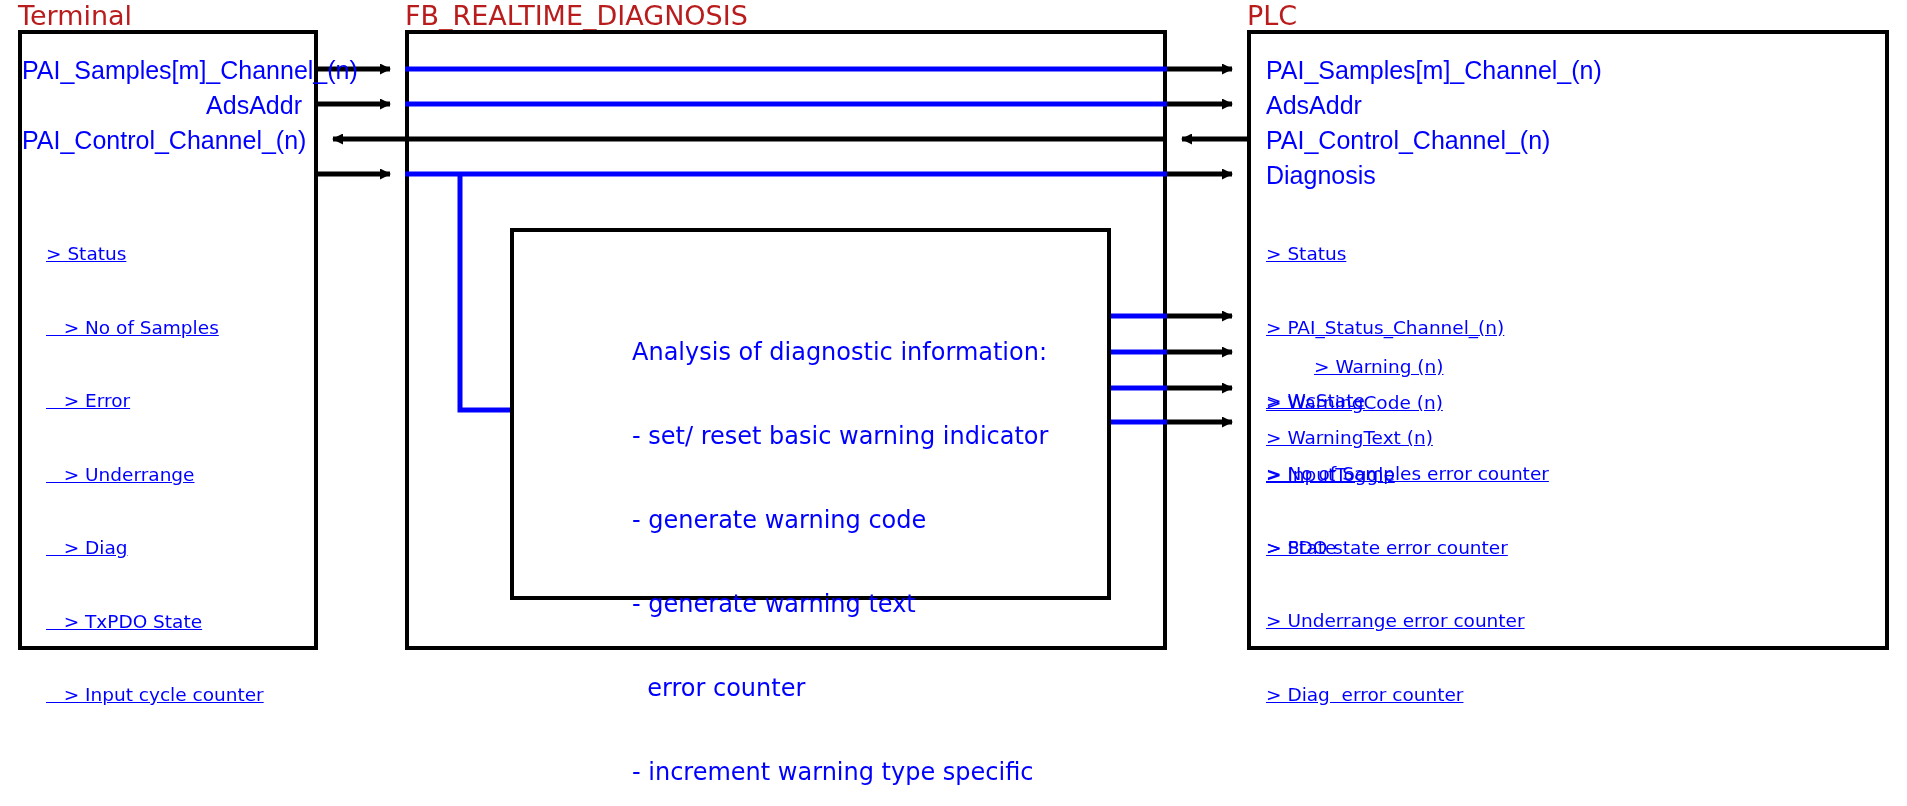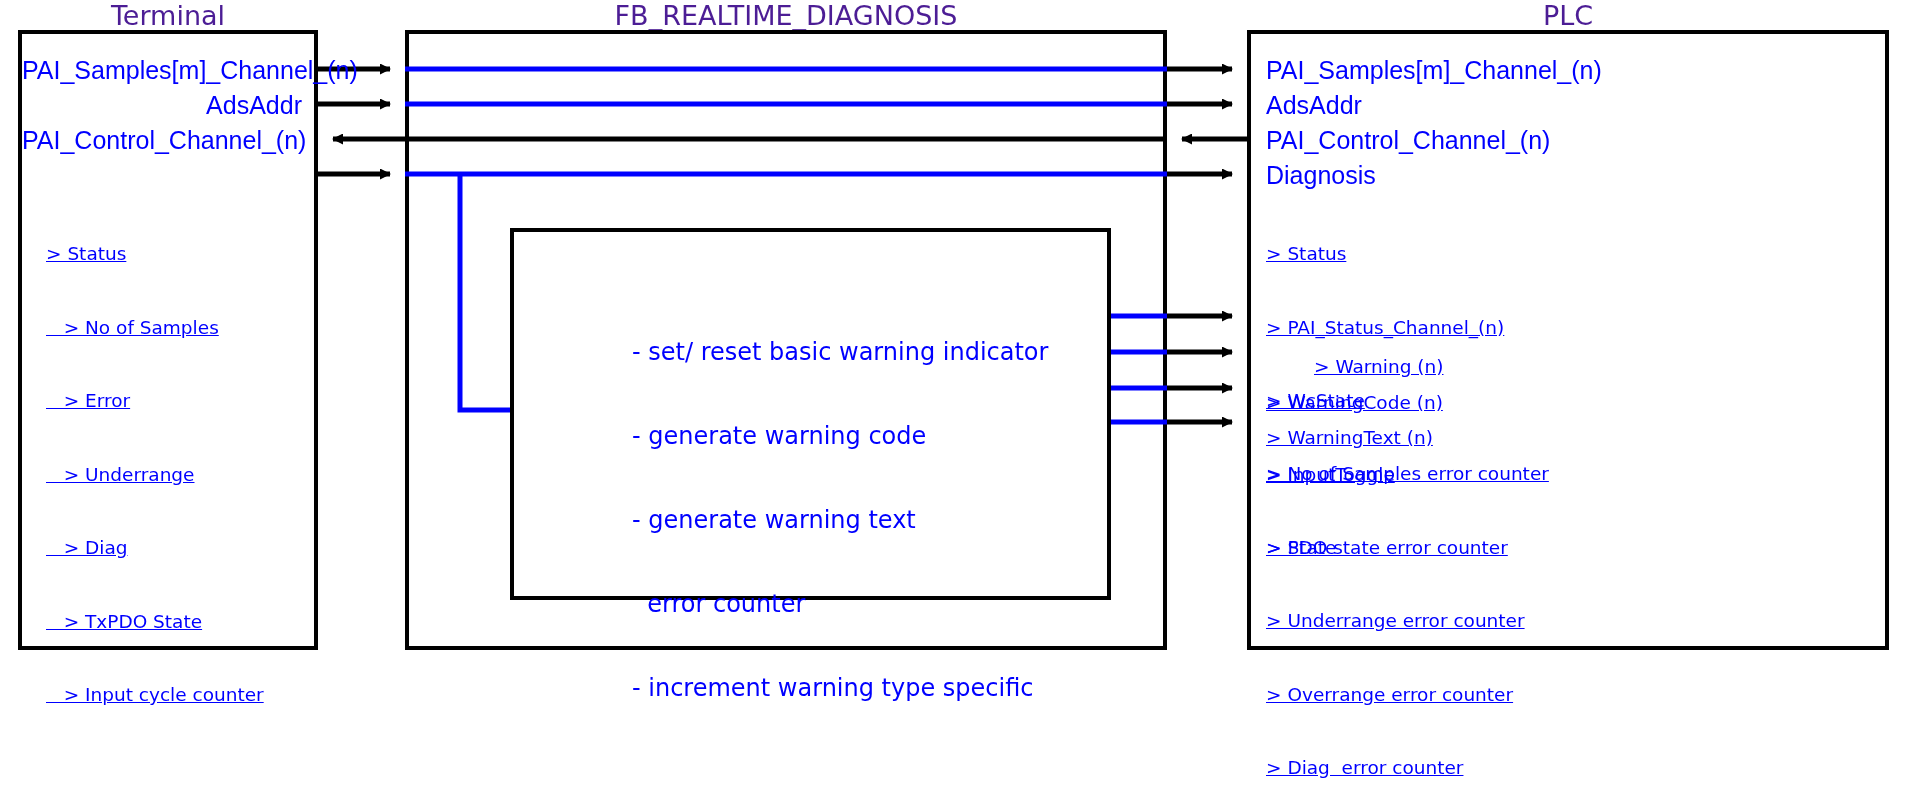--- a/index.html
+++ b/index.html
@@ -20,22 +20,22 @@
   svg.wires {
     position: absolute;
     left: 0;
     top: 0;
     width: 1907px;
     height: 806px;
     pointer-events: none;
   }
   .col-title {
     position: absolute;
-    text-align: center;
-    color: #4c1d95;
+    text-align: left;
+    color: #b91c1c;
     font-size: 27px;
     font-family: "DejaVu Sans", sans-serif;
     white-space: nowrap;
   }
   .box {
     position: absolute;
     border: 4px solid #000000;
     background: transparent;
     box-sizing: border-box;
   }
@@ -149,20 +149,21 @@
     
     
     
     
     
     
     
   </div>
 
   <div class="analysis" style="left:632px; top:282px; width:470px;">
+    <div>Analysis of diagnostic information:</div>
     <div>- set/ reset basic warning indicator</div>
     <div>- generate warning code</div>
     <div>- generate warning text</div>
     <div>  error counter</div>
     <div>- increment warning type specific</div>
   </div>
 
   <div class="port" style="left:1266px; top:56px; width:600px;">PAI_Samples[m]_Channel_(n)</div>
   <div class="port" style="left:1266px; top:91px; width:600px;">AdsAddr</div>
   <div class="port" style="left:1266px; top:126px; width:600px;">PAI_Control_Channel_(n)</div>
@@ -183,21 +184,20 @@
     <div>&gt; WarningCode (n)</div>
   </div>
   <div class="tree" style="left:1266px; top:377px; width:600px;">
     <div>&gt; WarningText (n)</div>
   </div>
 
   <div class="tree" style="left:1266px; top:413px; width:600px;">
     <div>&gt; No of Samples error counter</div>
     <div>&gt; PDO state error counter</div>
     <div>&gt; Underrange error counter</div>
-    <div>&gt; Overrange error counter</div>
     <div>&gt; Diag  error counter</div>
     
     
     
     
     
     
   </div>
 
 </div>

